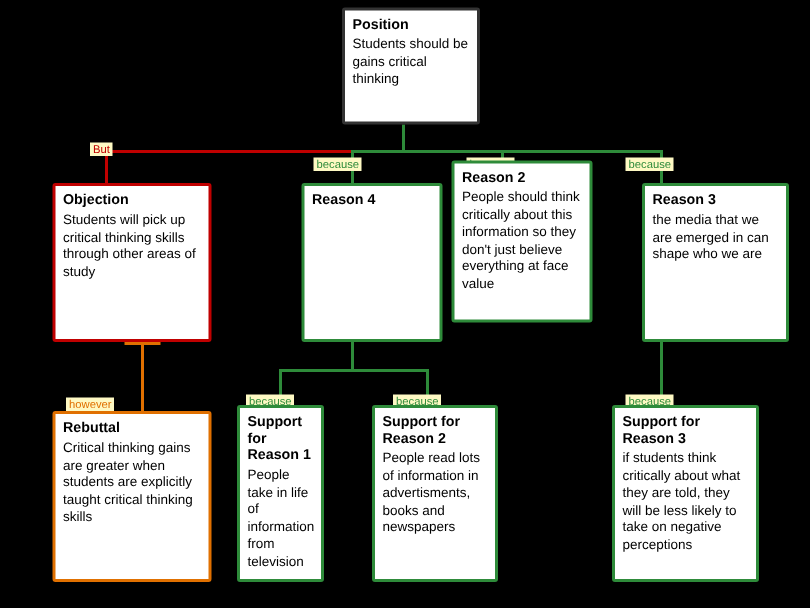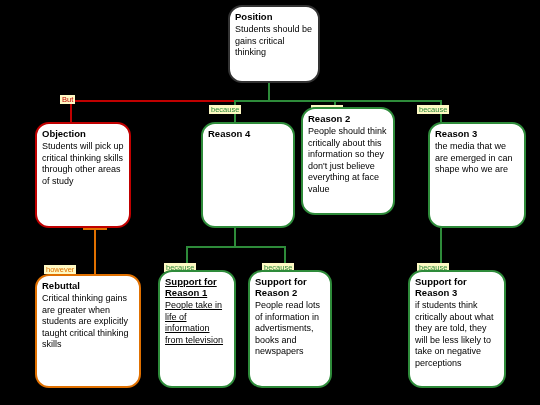--- a/index.html
+++ b/index.html
@@ -13,21 +13,21 @@
     height: 405px;
     background: #000000;
     overflow: hidden;
     font-family: "Liberation Sans", sans-serif;
   }
   .node {
     position: absolute;
     box-sizing: border-box;
     background: #ffffff;
     border: 2px solid #2e8b3a;
-    border-radius: 14px;
+    border-radius: 2px;
     padding: 4px 5px 5px 5px;
     overflow: hidden;
   }
   .node .title {
     font-weight: bold;
     font-size: 9.5px;
     line-height: 11px;
     color: #000000;
     margin-bottom: 2px;
   }
@@ -91,21 +91,21 @@
   <div class="elabel" style="left:417px; top:105px;">because</div>
   <div class="elabel" style="left:164px; top:263px;">because</div>
   <div class="elabel" style="left:262px; top:263px;">because</div>
   <div class="elabel" style="left:417px; top:263px;">because</div>
 
   <div class="node n-position" style="left:228px; top:5px; width:92px; height:78px;">
     <div class="title">Position</div>
     <div class="body">Students should be gains critical thinking</div>
   </div>
 
-  <div class="node n-objection" style="left:35px; top:122px; width:96px; height:106px;">
+  <div class="node n-objection" style="left:35px; top:122px; width:106px; height:106px;">
     <div class="title">Objection</div>
     <div class="body">Students will pick up critical thinking skills through other areas of study</div>
   </div>
 
   <div class="node n-rebuttal" style="left:35px; top:274px; width:106px; height:114px;">
     <div class="title">Rebuttal</div>
     <div class="body">Critical thinking gains are greater when students are explicitly taught critical thinking skills</div>
   </div>
 
   <div class="node" style="left:201px; top:122px; width:94px; height:106px;">
@@ -115,21 +115,21 @@
   <div class="node" style="left:301px; top:107px; width:94px; height:108px;">
     <div class="title">Reason 2</div>
     <div class="body">People should think critically about this information so they don't just believe everything at face value</div>
   </div>
 
   <div class="node" style="left:428px; top:122px; width:98px; height:106px;">
     <div class="title">Reason 3</div>
     <div class="body">the media that we are emerged in can shape who we are</div>
   </div>
 
-  <div class="node" style="left:158px; top:270px; width:78px; height:118px;text-decoration:underline;">
+  <div class="node" style="left:158px; top:270px; width:58px; height:118px;">
     <div class="title">Support for Reason 1</div>
     <div class="body">People take in life of information from television</div>
   </div>
 
   <div class="node" style="left:248px; top:270px; width:84px; height:118px;">
     <div class="title">Support for Reason 2</div>
     <div class="body">People read lots of information in advertisments, books and newspapers</div>
   </div>
 
   <div class="node" style="left:408px; top:270px; width:98px; height:118px;">

